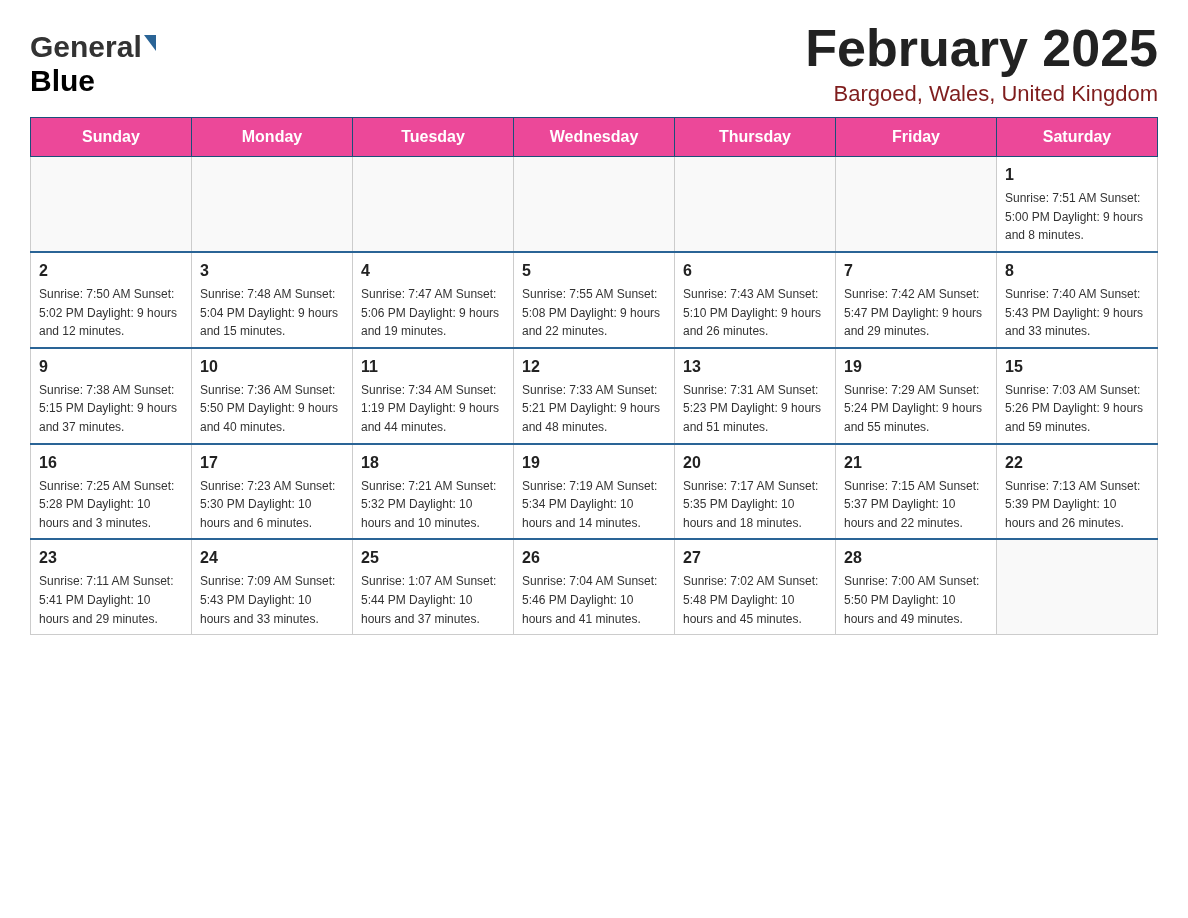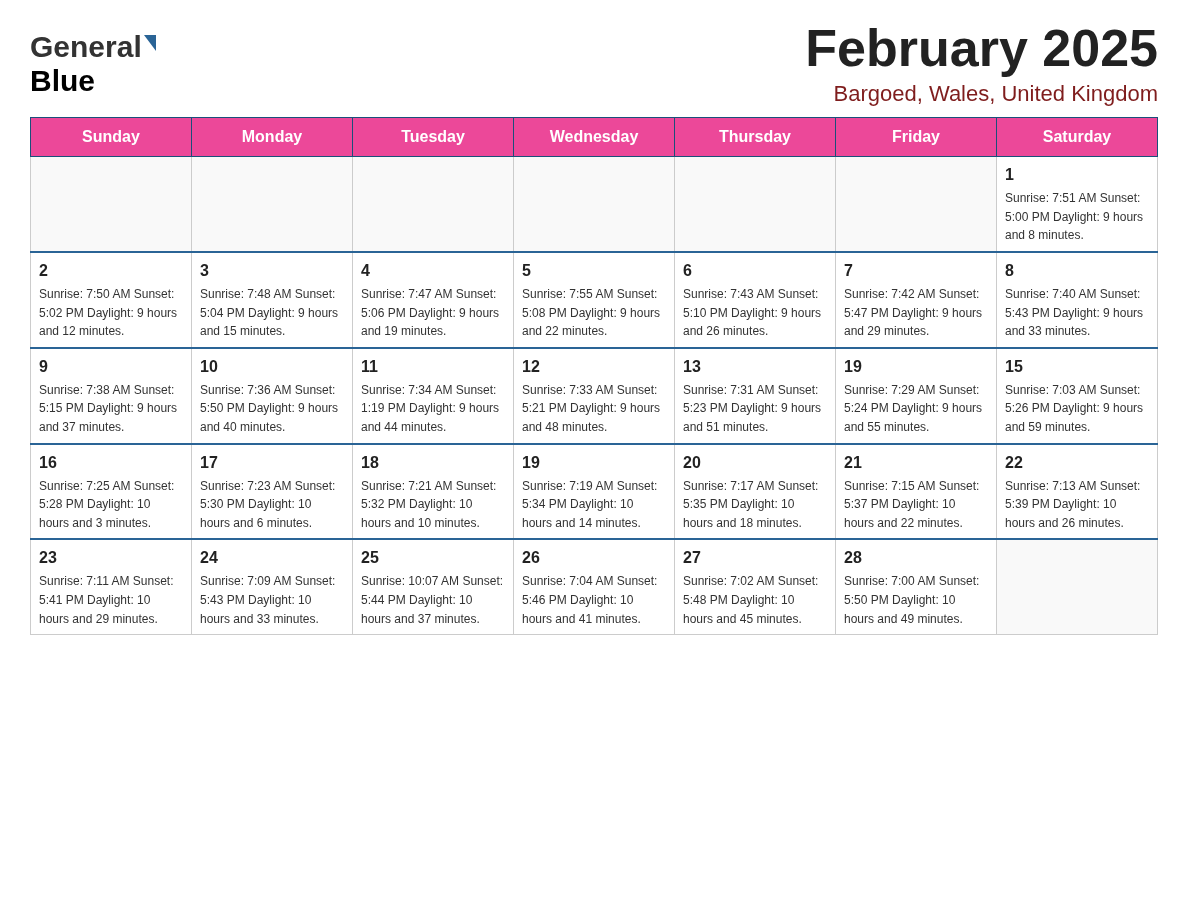--- a/index.html
+++ b/index.html
@@ -315,21 +315,21 @@
         </td>
         <td>
           <span class="day-number">24</span>
           <div class="day-info">Sunrise: 7:09 AM
 Sunset: 5:43 PM
 Daylight: 10 hours
 and 33 minutes.</div>
         </td>
         <td>
           <span class="day-number">25</span>
-          <div class="day-info">Sunrise: 10:07 AM
+          <div class="day-info">Sunrise: 1:07 AM
 Sunset: 5:44 PM
 Daylight: 10 hours
 and 37 minutes.</div>
         </td>
         <td>
           <span class="day-number">26</span>
           <div class="day-info">Sunrise: 7:04 AM
 Sunset: 5:46 PM
 Daylight: 10 hours
 and 41 minutes.</div>

